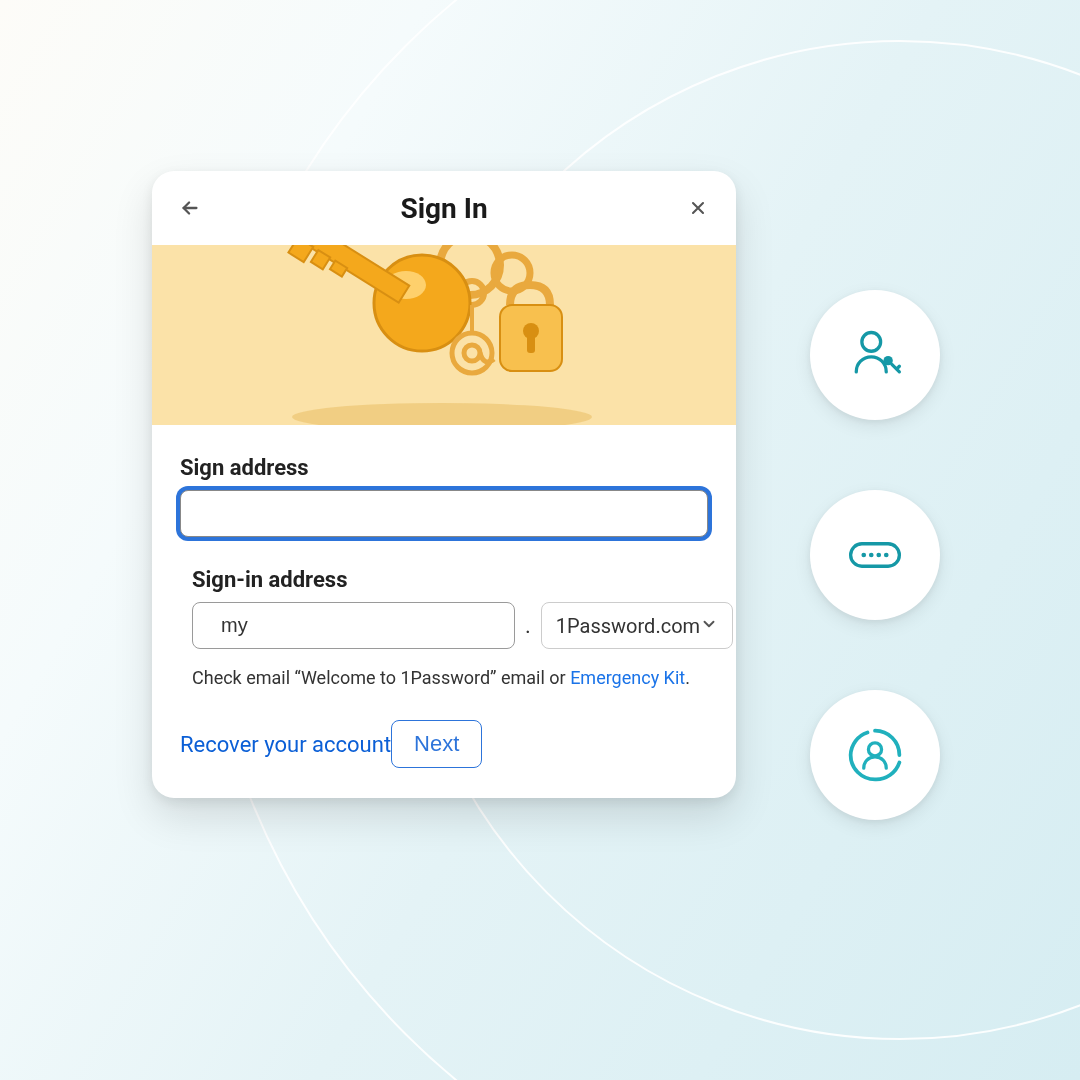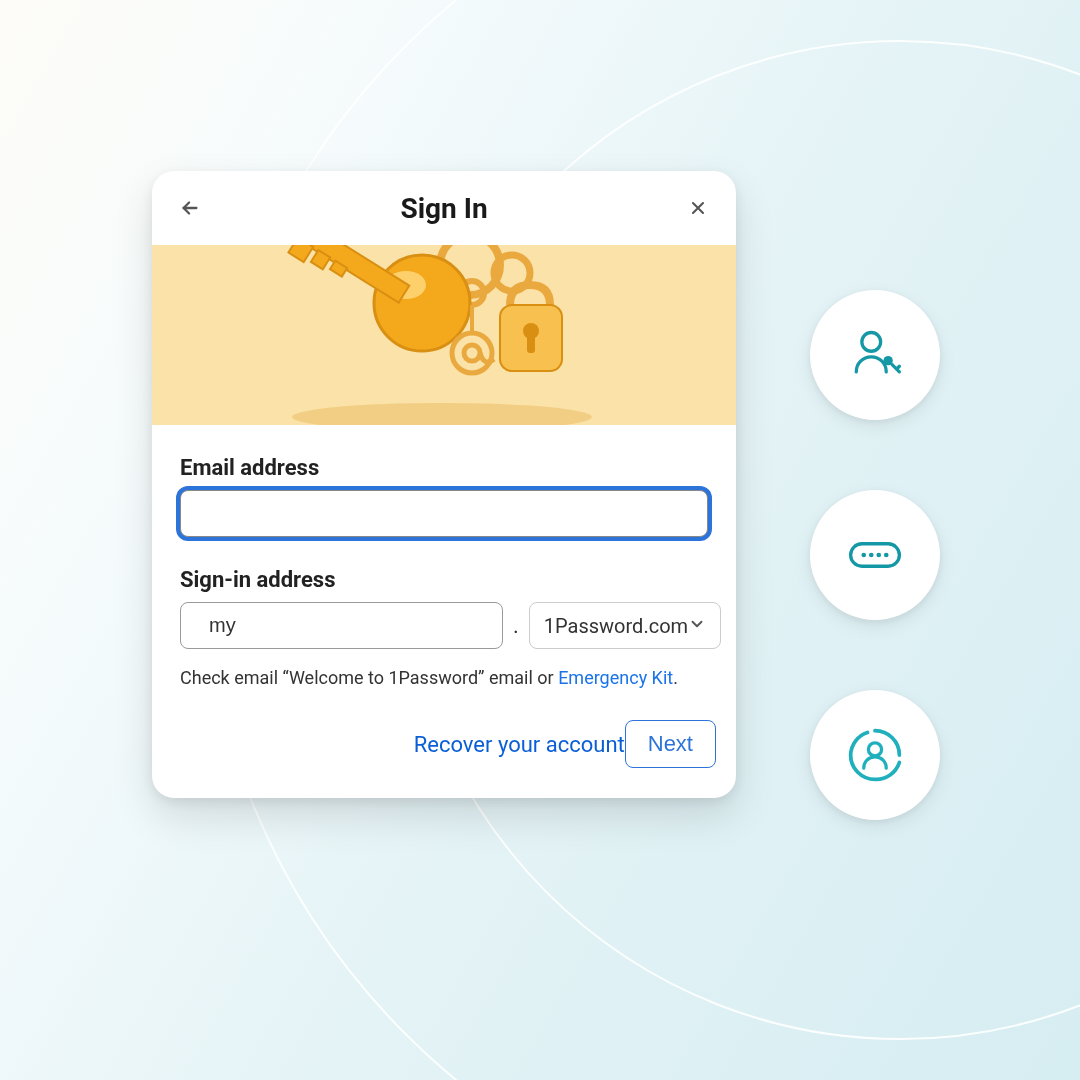--- a/index.html
+++ b/index.html
@@ -113,21 +113,21 @@
   .email-input {
     width: 100%;
     height: 47px;
     border: 1px solid #888;
     border-radius: 8px;
     padding: 0 12px;
     font-size: 20px;
     outline: none;
     box-shadow: 0 0 0 4px #2d74da;
   }
-  .signin-group { margin-top: 30px; }
+  .signin-group { margin-top: 30px; margin-left: 12px; }
   .addr-row {
     display: flex;
     align-items: center;
     gap: 10px;
   }
   .subdomain-input {
     flex: 0 0 200px;
     height: 47px;
     border: 1px solid #9a9a9a;
     border-radius: 8px;
@@ -162,22 +162,22 @@
     font-size: 18px;
     color: #333;
   }
   .hint a {
     color: #1a73e8;
     cursor: pointer;
   }
   .card-footer {
     display: flex;
     align-items: center;
-    justify-content: flex-end;
-    padding: 24px 20px 30px 28px;
+    justify-content: flex-start;
+    padding: 24px 28px 30px 28px;
   }
   .recover-link {
     font-size: 22px;
     color: #0b5fd6;
     cursor: pointer;
   }
   .next-btn {
     border: 1.5px solid #2d74da;
     background: #fff;
     color: #2d74da;
@@ -269,21 +269,21 @@
 
       <line x1="250" y1="80" x2="250" y2="110" stroke="#e9a93e" stroke-width="4"></line>
       <circle cx="250" cy="128" r="20" fill="none" stroke="#e9a93e" stroke-width="5"></circle>
       <circle cx="250" cy="128" r="8" fill="none" stroke="#e9a93e" stroke-width="5"></circle>
       <path d="M258 128 q4 14 14 6" fill="none" stroke="#e9a93e" stroke-width="5"></path>
     </svg>
   </div>
 
   <div class="form">
     <div class="form-group">
-      <div class="form-label">Email address</div>
+      <div class="form-label">Sign address</div>
       <input type="text" class="email-input" autofocus="" value="" style="">
     </div>
 
     <div class="form-group signin-group">
       <div class="form-label">Sign-in address</div>
       <div class="addr-row">
         <input type="text" class="subdomain-input" value="my" style="">
         <span class="dot">.</span>
         <div class="domain-select">
           <span>1Password.com</span>

